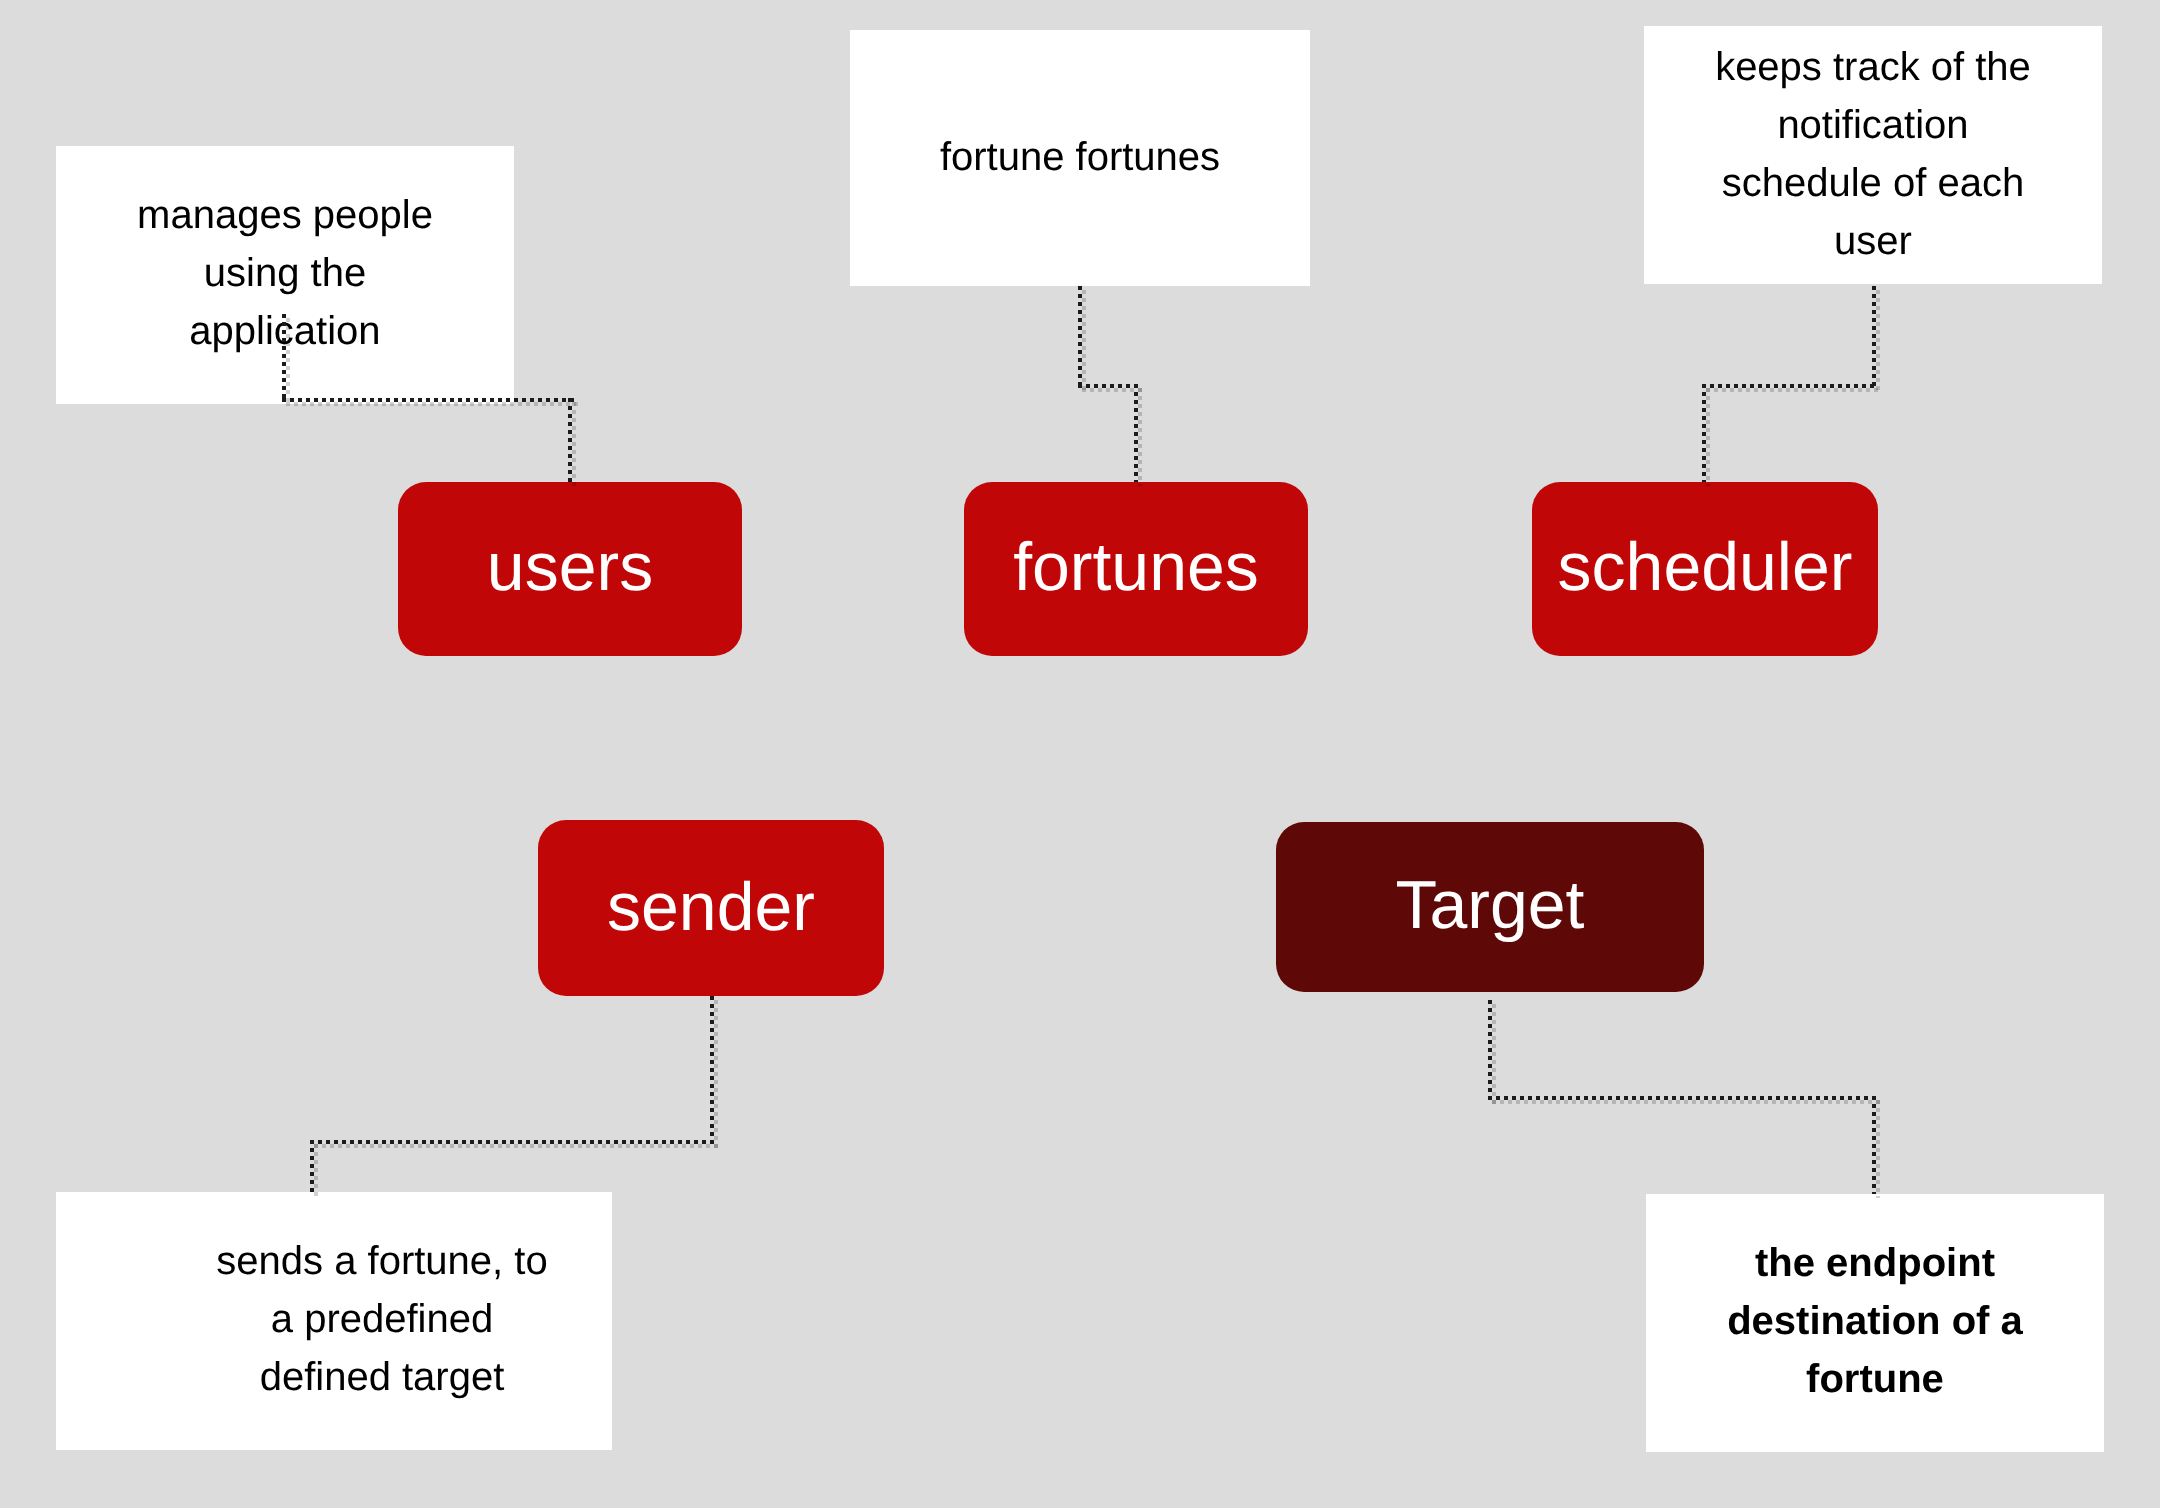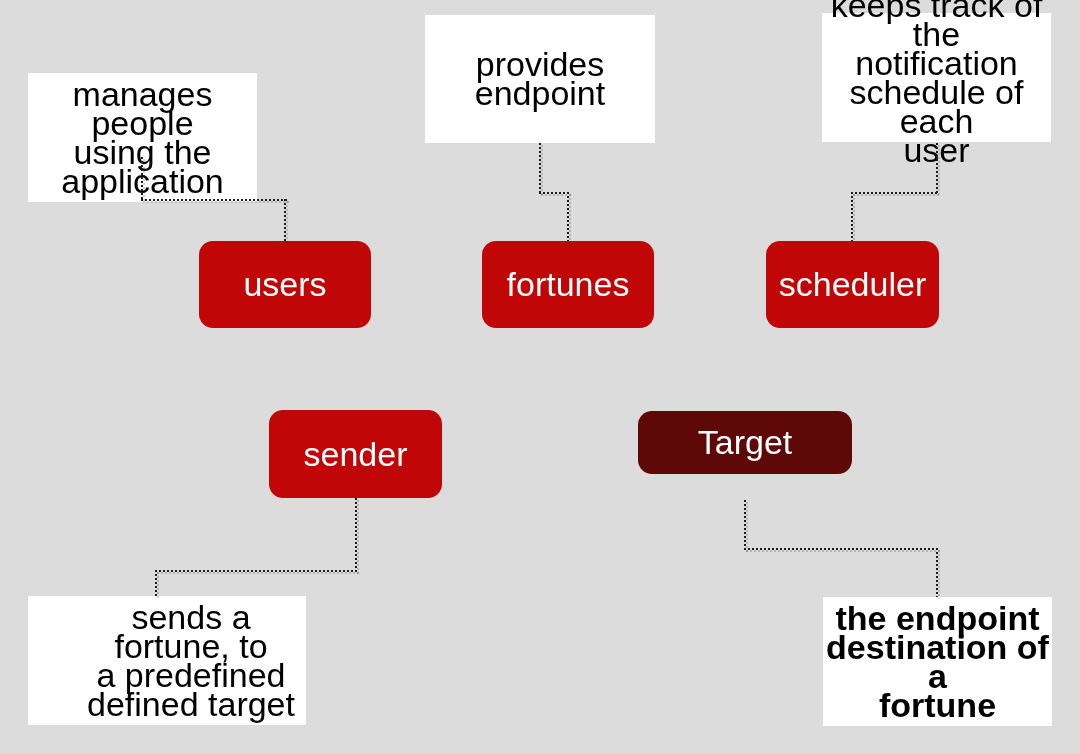--- a/index.html
+++ b/index.html
@@ -25,21 +25,21 @@
     overflow:hidden;
   }
   .note{
     position:absolute;
     background:var(--note-fill);
     color:var(--note-text);
     display:flex;
     align-items:center;
     justify-content:center;
     text-align:center;
-    font-size:34px;
+    font-size:20px;
     line-height:29px;
     white-space:pre-line;
   }
   .module{
     position:absolute;
     background:var(--module-fill);
     color:var(--module-text);
     display:flex;
     align-items:center;
     justify-content:center;
@@ -77,21 +77,21 @@
 </style>
 </head>
 <body>
 
 <div class="canvas">
 
   <div class="note" style="left:28px;top:28px;width:229px;height:129px;margin-top:45px;">manages people
 using the
 application</div>
 
-  <div class="note" style="left:425px;top:15px;width:230px;height:128px;">provides endpoint</div>
+  <div class="note" style="left:425px;top:15px;width:230px;height:128px;">fortune fortunes</div>
 
   <div class="note" style="left:822px;top:13px;width:229px;height:129px;">keeps track of the
 notification
 schedule of each
 user</div>
 
   <div class="note" style="left:28px;top:596px;width:230px;height:129px;padding-left:48px;">sends a fortune, to
 a predefined
 defined target</div>
 
@@ -100,21 +100,21 @@
 fortune</div>
 
   <div class="module" style="left:199px;top:241px;width:172px;height:87px;">users</div>
 
   <div class="module" style="left:482px;top:241px;width:172px;height:87px;">fortunes</div>
 
   <div class="module" style="left:766px;top:241px;width:173px;height:87px;">scheduler</div>
 
   <div class="module" style="left:269px;top:410px;width:173px;height:88px;">sender</div>
 
-  <div class="module dark" style="left:638px;top:411px;width:214px;height:63px;">Target</div>
+  <div class="module dark" style="left:638px;top:411px;width:214px;height:85px;">Target</div>
 
   <div>
     <div class="seg v" style="left:141px;top:157px;height:44px;"></div>
     <div class="seg h" style="left:141px;top:199px;width:146px;"></div>
     <div class="seg v" style="left:284px;top:199px;height:42px;"></div>
   </div>
 
   <div>
     <div class="seg v" style="left:539px;top:143px;height:51px;"></div>
     <div class="seg h" style="left:539px;top:192px;width:31px;"></div>

